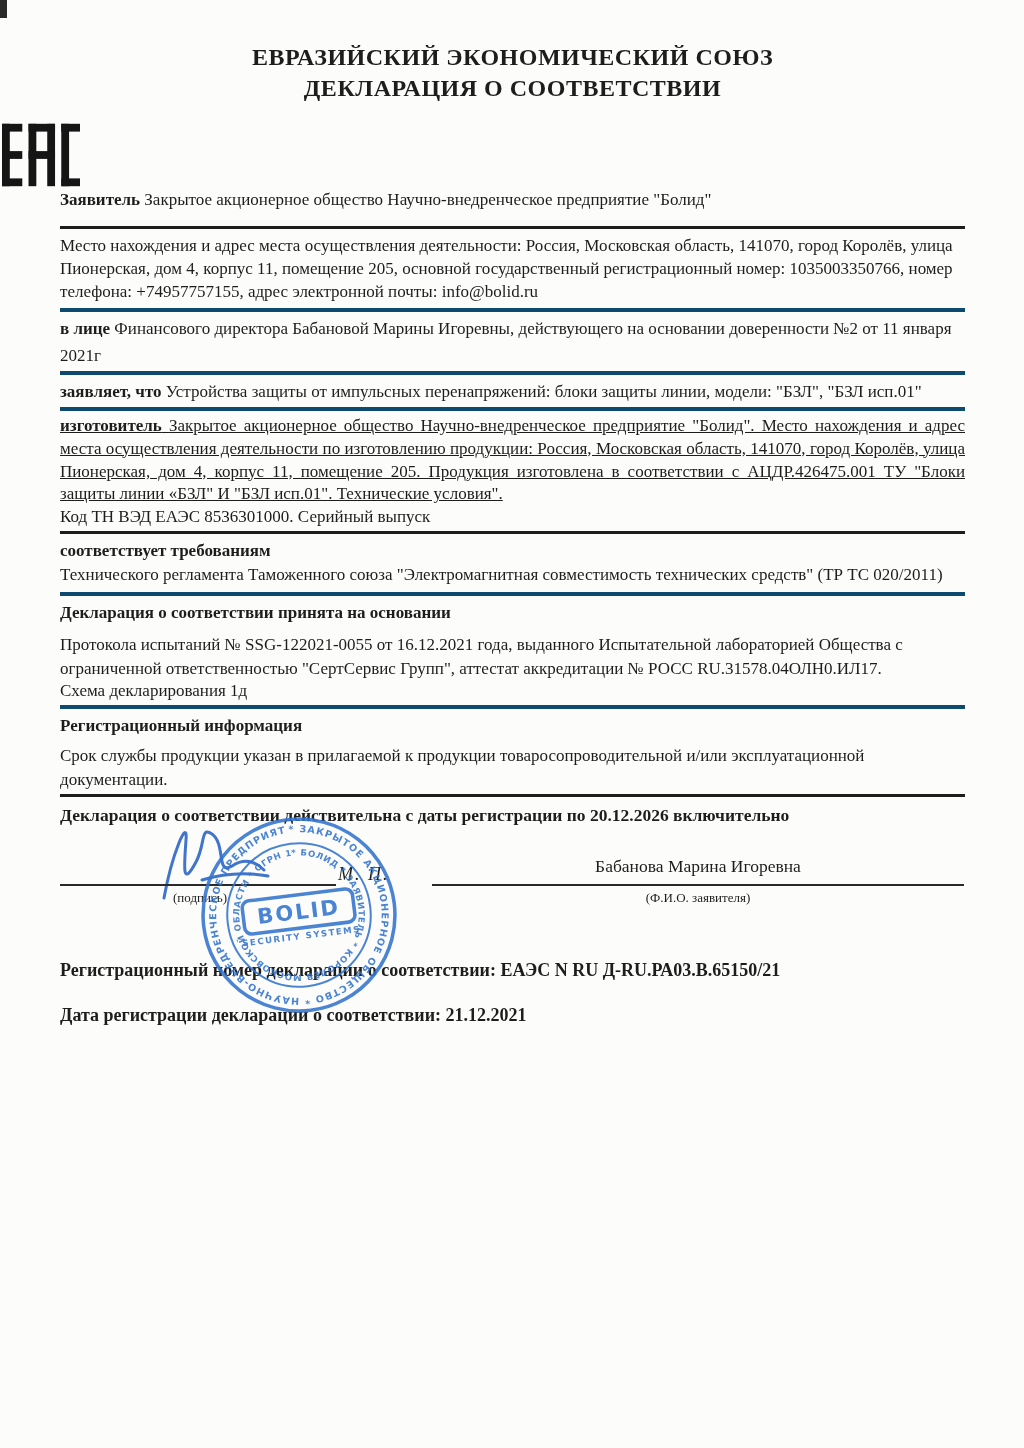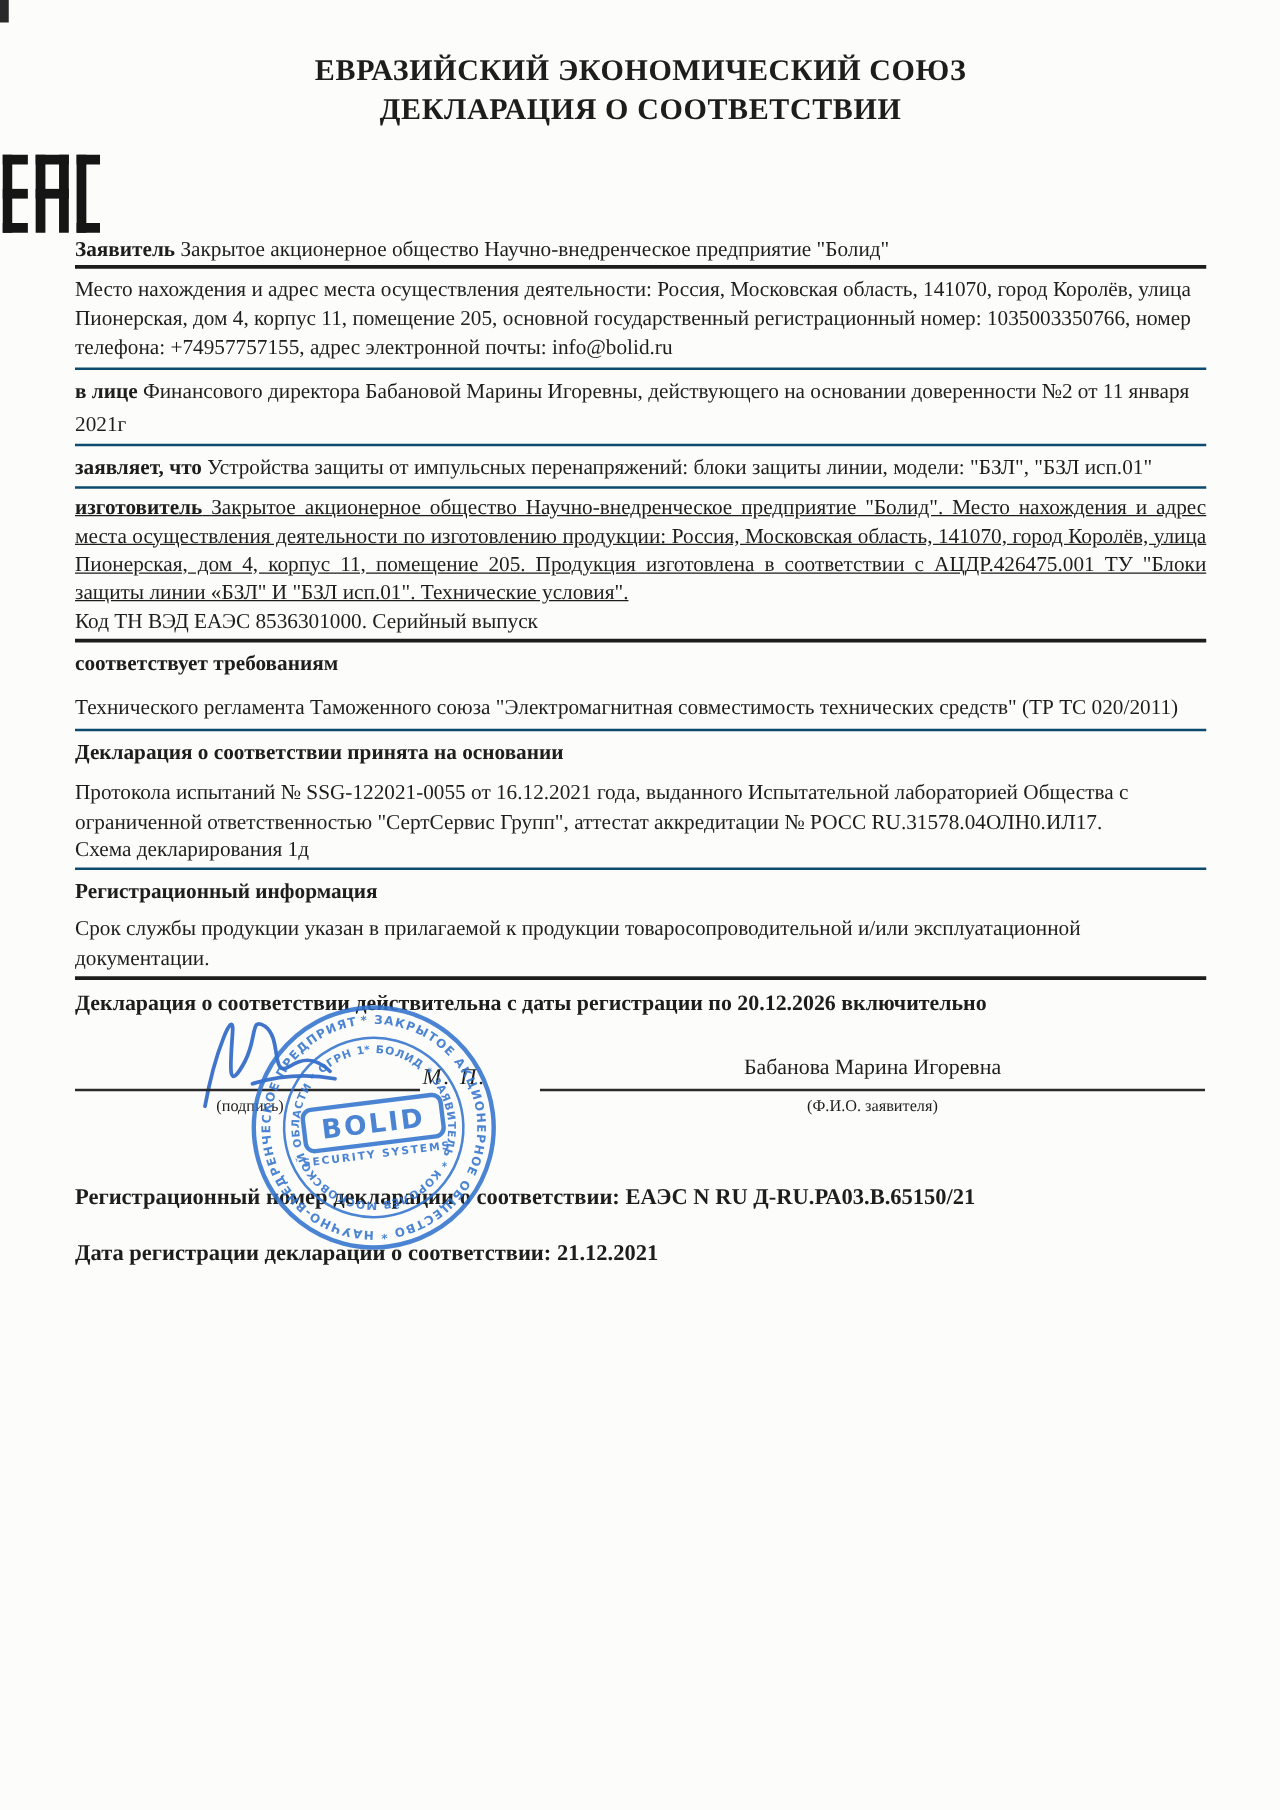--- a/index.html
+++ b/index.html
@@ -11,30 +11,30 @@
     font-family:"Liberation Serif", serif;
     color:#1d1d1c;
     overflow:hidden;
   }
   .scan-corner{position:absolute;left:0;top:0;width:7px;height:18px;background:#2a2a2a;}
   .content{position:absolute;left:60px;top:0;width:905px;}
   .title-block{margin-top:42px;text-align:center;font-weight:bold;font-size:24px;line-height:1.28;letter-spacing:.5px;}
   .eac-logo{position:absolute;left:2px;top:116px;width:78px;height:78px;}
   .sec{font-size:17px;line-height:1.35;}
   .b{font-weight:bold;}
-  .rule2{border-bottom:2px solid #0c4a6e;}
+  .rule2{border-bottom:4px solid #0c4a6e;}
   .rule3{border-bottom:3px solid #1d1d1c;}
-  .sec-applicant{margin-top:86px;}
+  .sec-applicant{margin-top:86px;padding-bottom:14px;}
   .sec-address{padding-top:6px;padding-bottom:4px;}
   .sec-representative{padding-top:4px;padding-bottom:2px;line-height:1.55;}
   .sec-declares{padding-top:5px;padding-bottom:3px;line-height:1.4;}
   .sec-manufacturer{padding-top:4px;padding-bottom:2px;}
   .sec-manufacturer .just{text-align:justify;text-decoration:underline;}
   .sec-compliance{padding-top:6px;padding-bottom:4px;}
-  .sec-compliance .body-text{margin-top:11px;line-height:1.45;}
+  .sec-compliance .body-text{margin-top:0;line-height:1.45;}
   .sec-basis{padding-top:6px;padding-bottom:2px;font-family:Liberation Serif, serif;}
   .sec-basis .body-text{margin-top:8px;line-height:1.4;}
   .sec-additional{padding-top:6px;padding-bottom:2px;}
   .sec-additional .body-text{margin-top:6px;line-height:1.4;}
   .sec-validity{padding-top:7px;font-weight:bold;font-size:17.5px;}
   .sig-area{position:relative;height:112px;}
   .sig-scribble{position:absolute;left:82px;top:-18px;width:170px;height:96px;}
   .mp-label{position:absolute;left:278px;top:36px;font-size:18px;letter-spacing:2px;font-style:italic;}
   .sig-line-left{position:absolute;left:0;top:56px;width:276px;border-bottom:2px solid #2a2a2a;}
   .sig-line-right{position:absolute;left:372px;top:56px;width:532px;border-bottom:2px solid #2a2a2a;}

